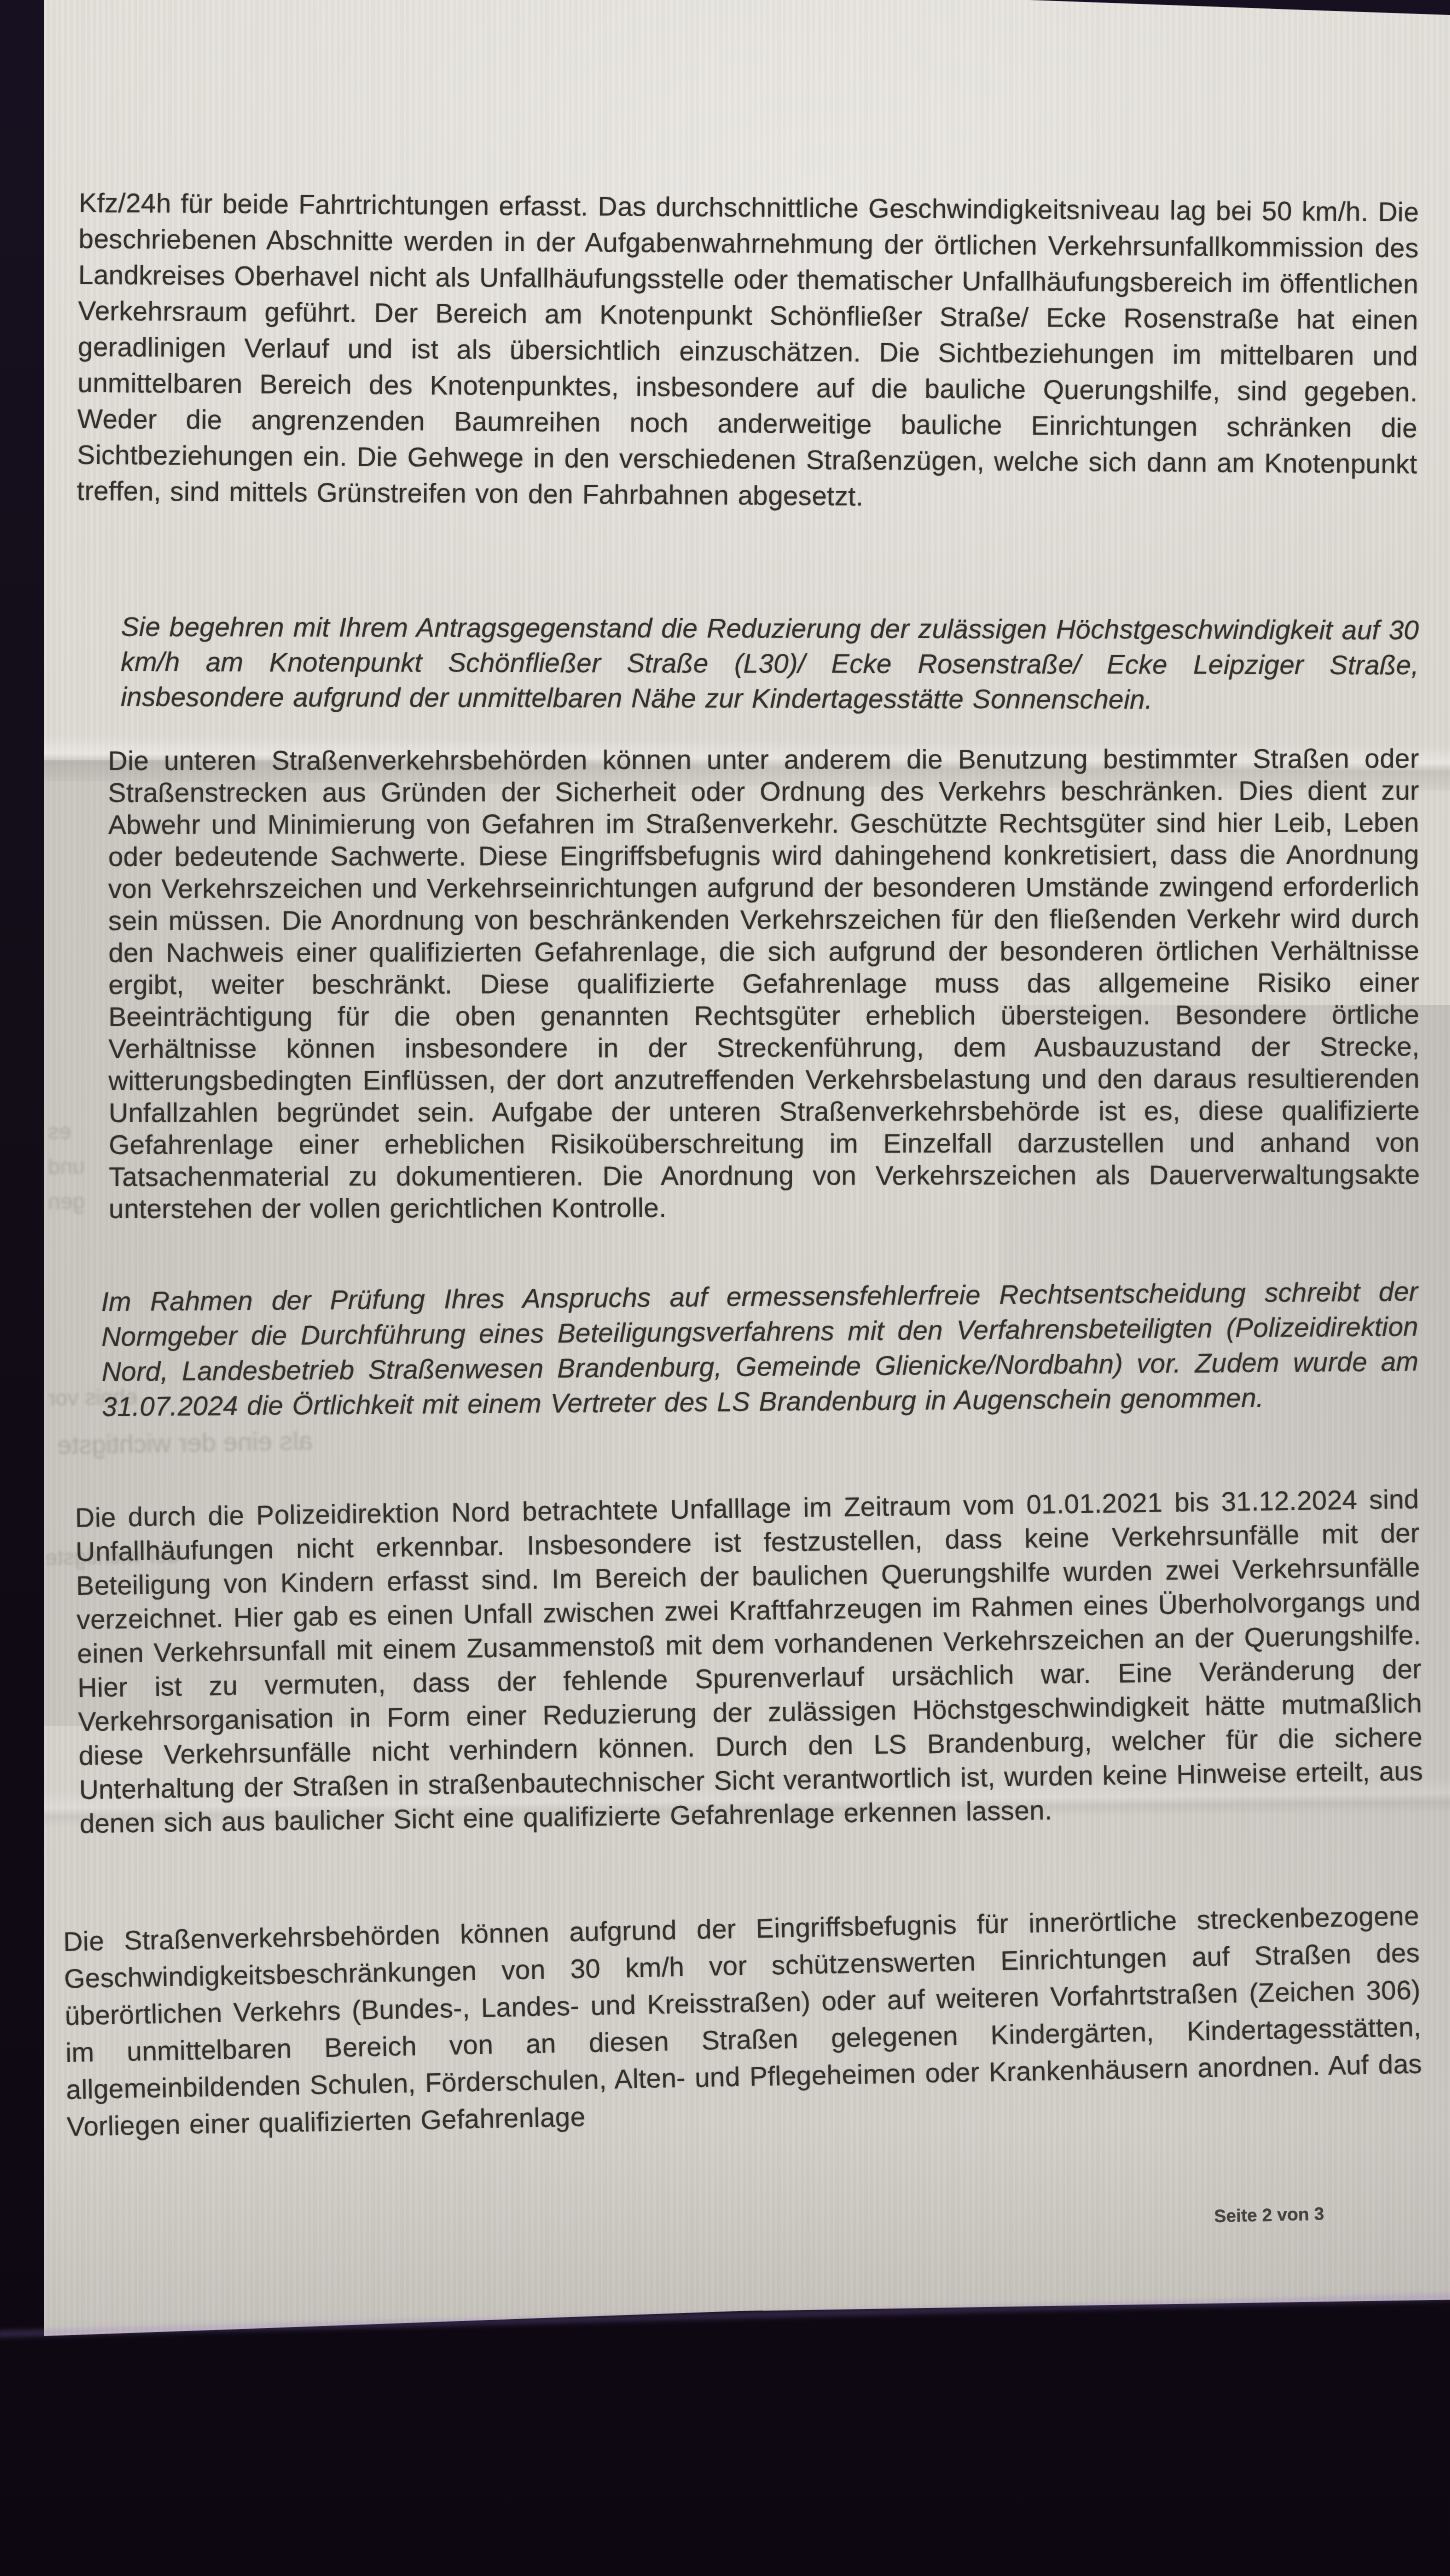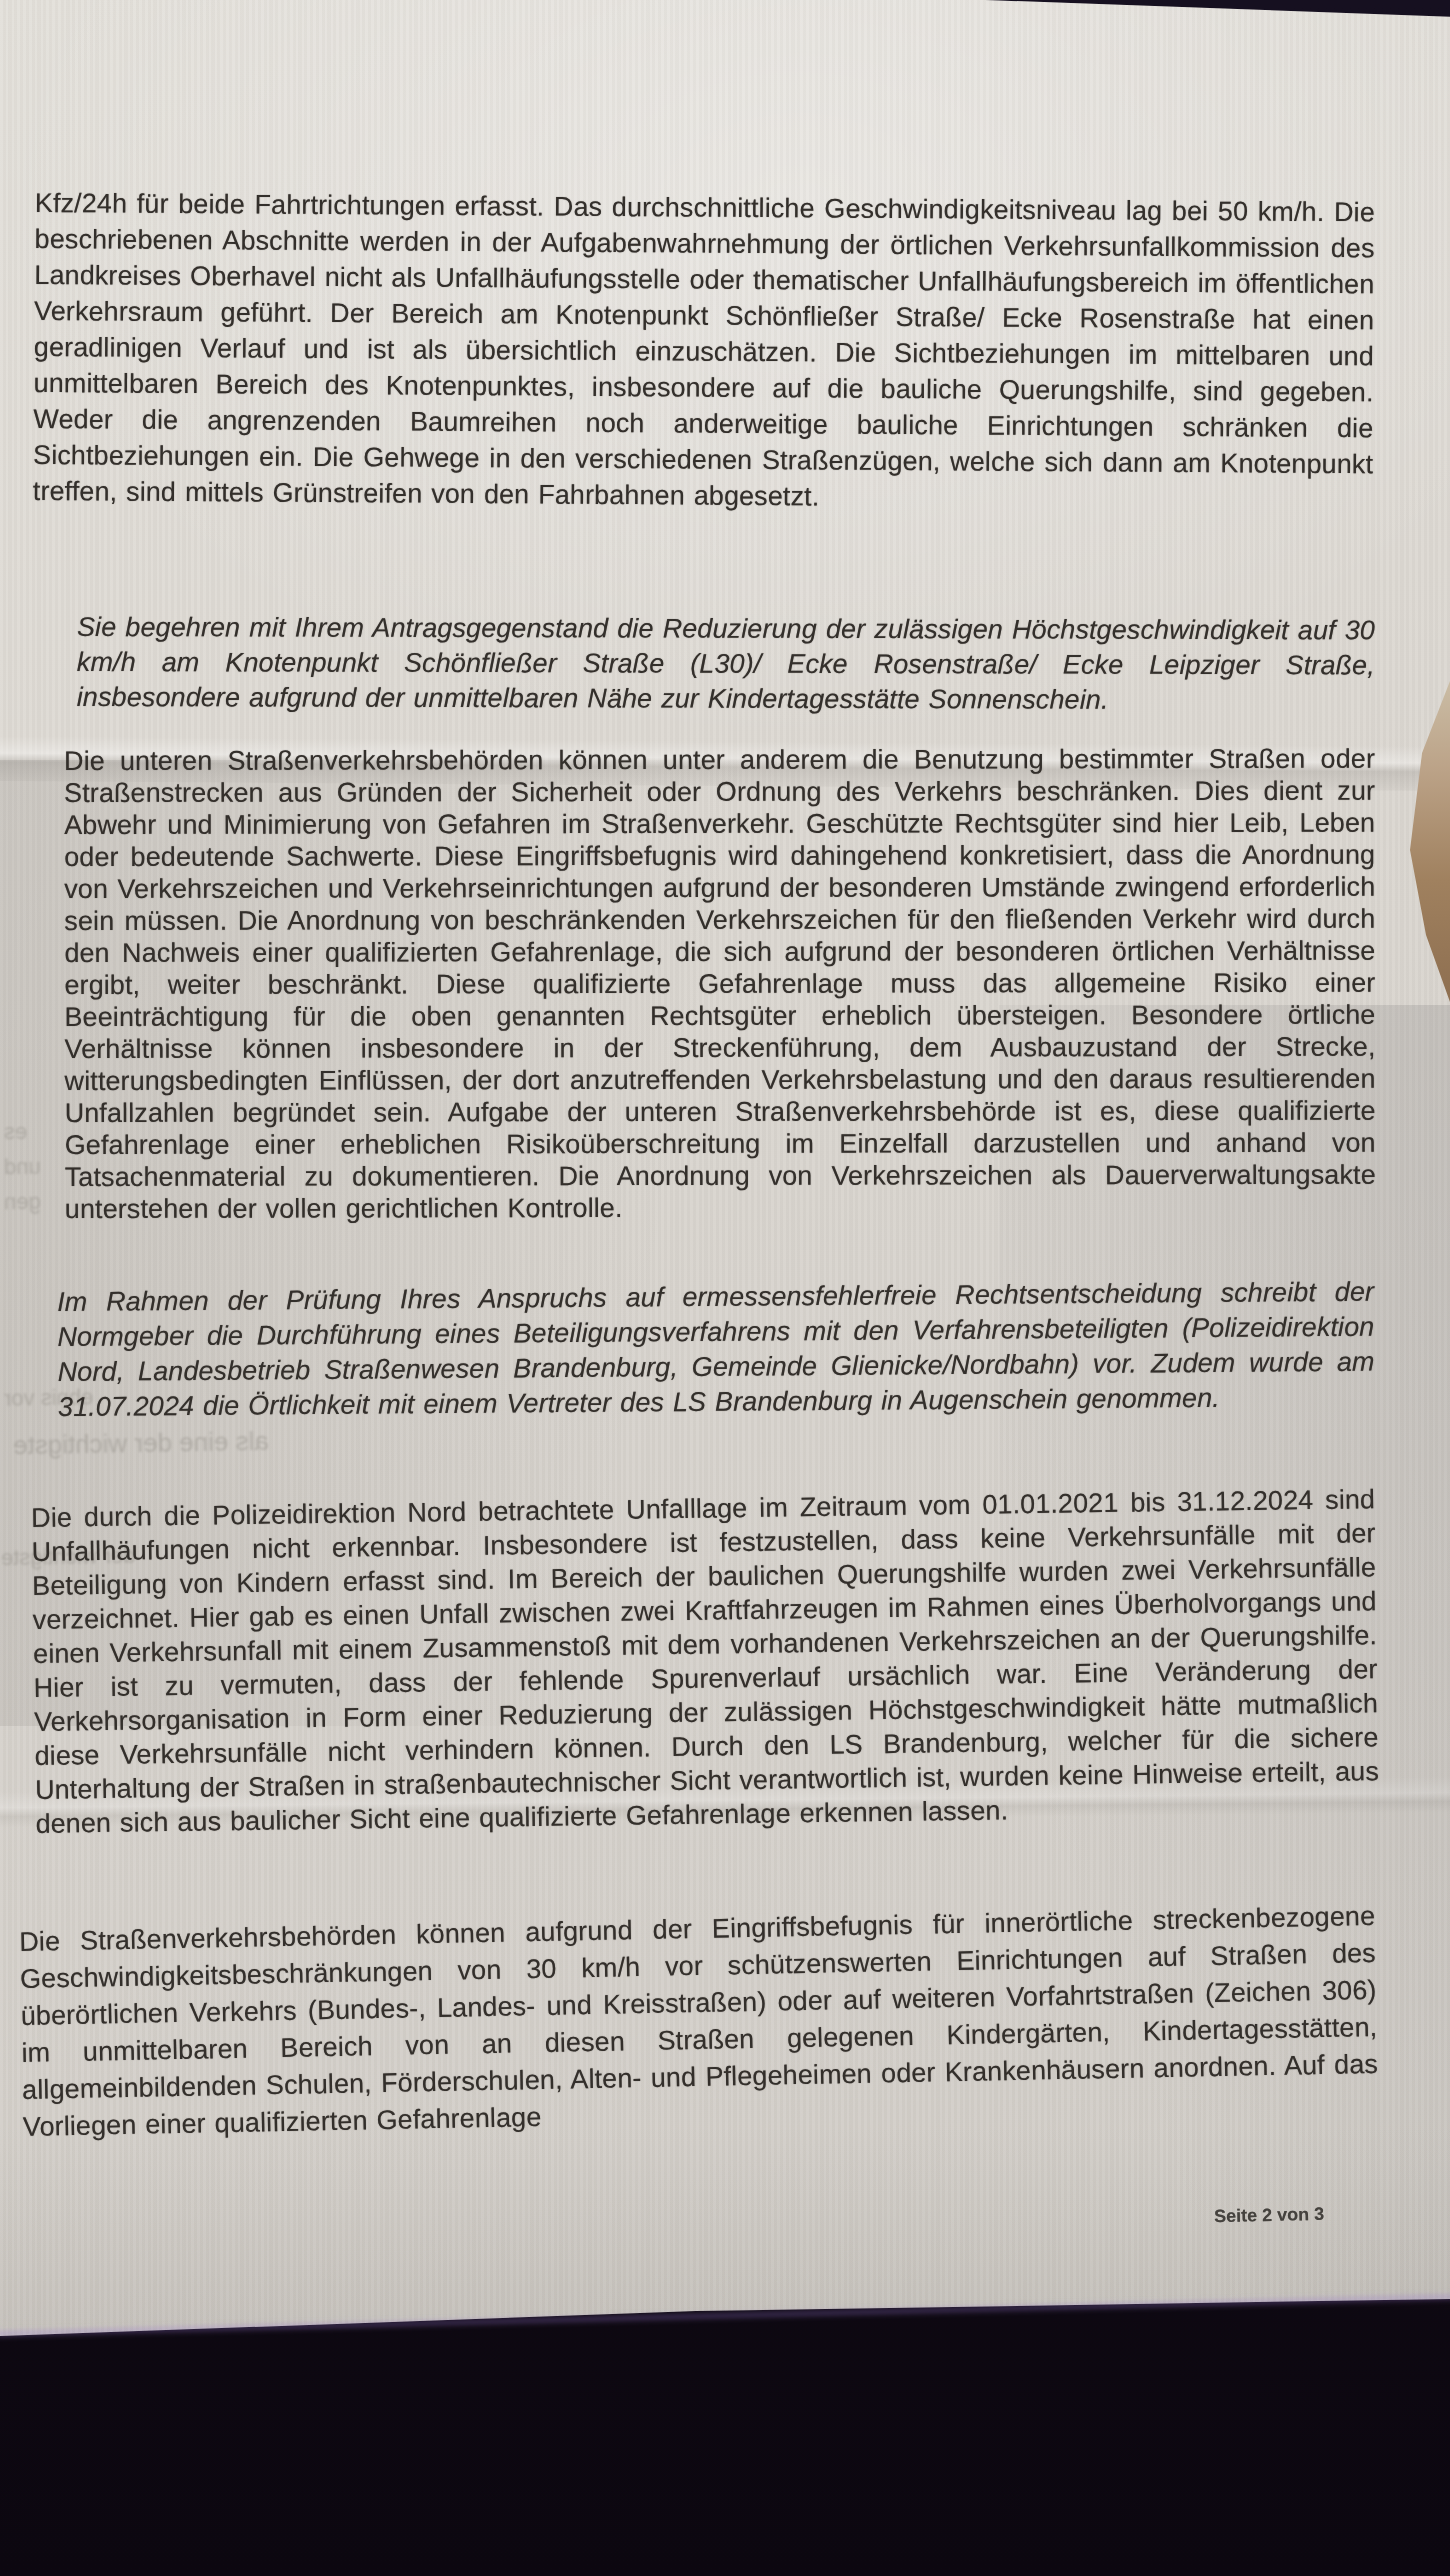--- a/index.html
+++ b/index.html
@@ -22,20 +22,21 @@
   .paper{
     position:absolute;inset:0;
     background:
       radial-gradient(ellipse 1159px 773px at 55% 8%, rgba(255,255,255,0.30), rgba(255,255,255,0) 70%),
       linear-gradient(168deg,#e3e0da 0%,#dcd8d2 30%,#d6d2cc 55%,#d2cec8 80%,#ccc8c2 100%);
     clip-path:polygon(
       0px 0px, 985px 0px, 1450px 16.7px,
       1450px 681px, 1422px 753px, 1410px 850px, 1426px 935px, 1450px 1002px,
       1450px 2299px, 696px 2311px, 0px 2336px
     );
+    margin-left:44px;
   }
   .grain{
     position:absolute;inset:0;
     background:repeating-linear-gradient(90deg,
       rgba(255,255,255,0.05) 0px 2.6px,
       rgba(120,115,108,0.04) 2.6px 5.8px);
     mix-blend-mode:normal;pointer-events:none;
   }
   
   .crease1{

